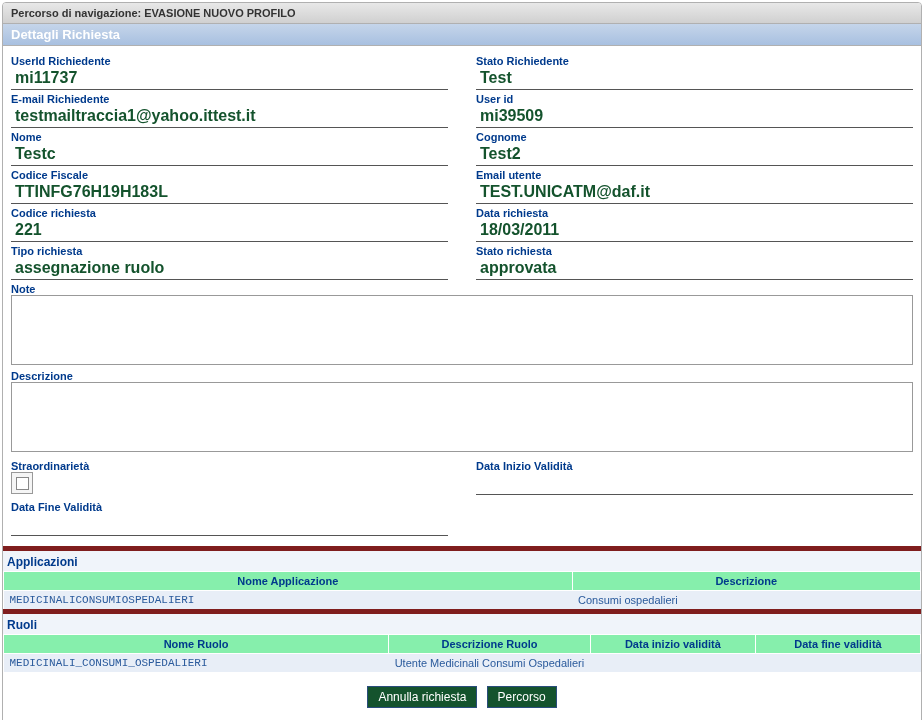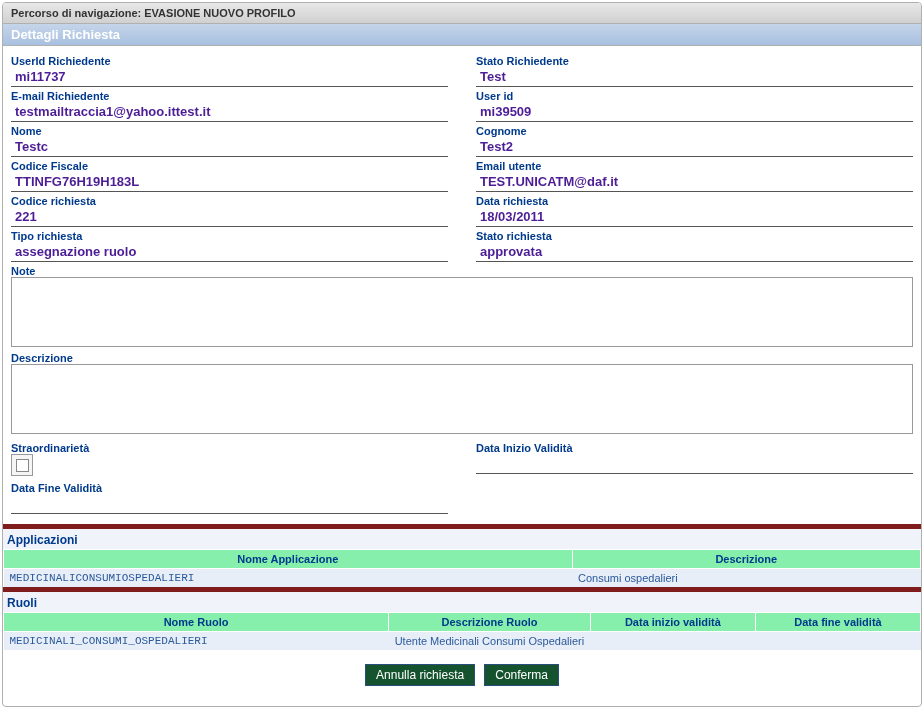--- a/index.html
+++ b/index.html
@@ -47,25 +47,25 @@
       color: #003a8c;
       font-weight: bold;
       font-size: 11px;
       margin-top: 3px;
       display: block;
     }
     .field-input {
       width: 100%;
       border: none;
       border-bottom: 1px solid #555;
-      font-size: 13px;
+      font-size: 16px;
       font-weight: bold;
       padding: 2px 4px;
       background: transparent;
-      color: #4c1d95;
+      color: #14532d;
     }
     .textarea-field {
       width: 100%;
       height: 70px;
       border: 1px solid #999;
       resize: none;
       font-family: Arial, sans-serif;
       font-size: 11px;
       padding: 2px;
       background: #fff;
@@ -271,16 +271,16 @@
         <td>MEDICINALI_CONSUMI_OSPEDALIERI</td>
         <td class="descr">Utente Medicinali Consumi Ospedalieri</td>
         <td class="descr"></td>
         <td class="descr"></td>
       </tr>
     </tbody>
   </table>
 
   <div class="button-row">
     <button class="btn">Annulla richiesta</button>
-    <button class="btn">Conferma</button>
+    <button class="btn">Percorso</button>
   </div>
 
 </div>
 
 </body></html>

